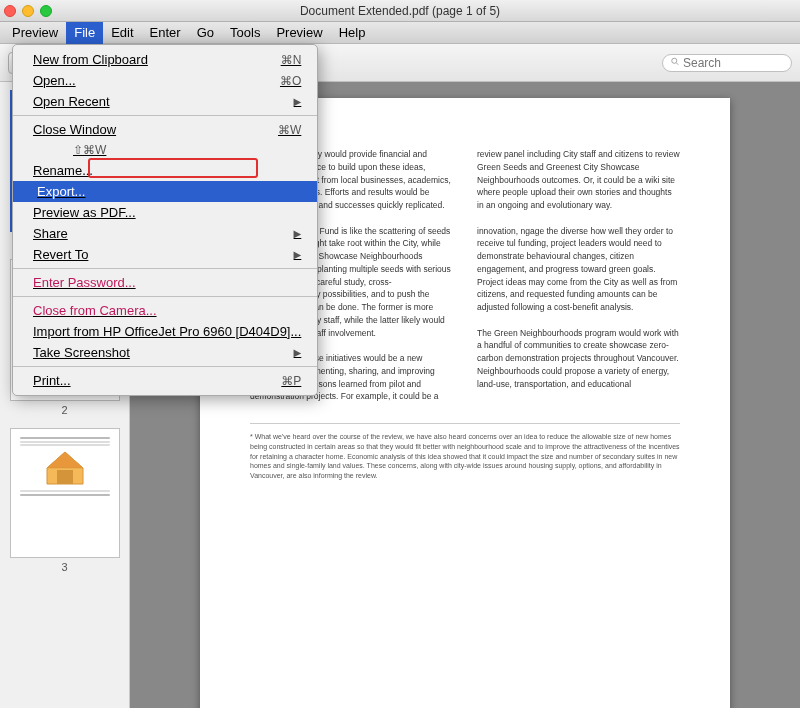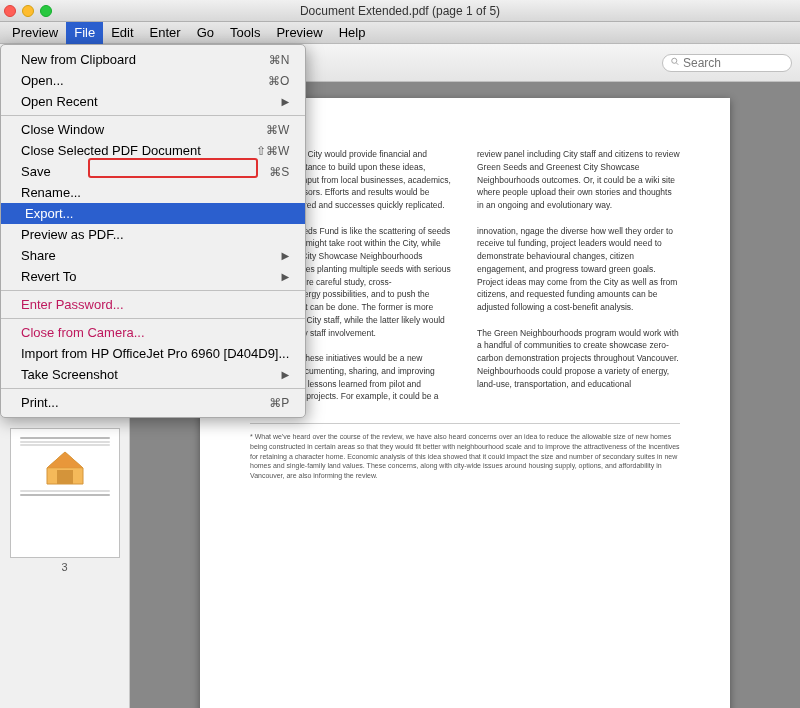--- a/index.html
+++ b/index.html
@@ -187,22 +187,23 @@
       line-height: 1.4;
       margin-top: 20px;
       padding-top: 8px;
       border-top: 1px solid #ccc;
     }
 
     
     .dropdown-overlay {
       position: absolute;
       top: 44px;
-      left: 0;
+      left: 12px;
       z-index: 1000;
+      text-decoration: underline;
     }
     .dropdown-menu {
       background: #f0f0f0;
       border: 1px solid #aaa;
       border-radius: 5px;
       box-shadow: 2px 4px 16px rgba(0,0,0,0.35);
       min-width: 260px;
       padding: 4px 0;
     }
     .dropdown-item {
@@ -462,26 +463,21 @@
       <span class="submenu-arrow">▶</span>
     </div>
 
     <div class="dropdown-separator"></div>
 
     <div class="dropdown-item">
       <span>Close Window</span>
       <span class="shortcut">⌘W</span>
     </div>
     <div class="dropdown-item">
-      <span>Close Selected PDF Document</span>
       <span class="shortcut">⇧⌘W</span>
-    </div>
-    <div class="dropdown-item">
-      <span>Save</span>
-      <span class="shortcut">⌘S</span>
     </div>
     <div class="dropdown-item">
       <span>Rename...</span>
     </div>
 
     <div class="dropdown-item highlighted" style="position:relative;">
 
       <span>Export...</span>
     </div>
 

